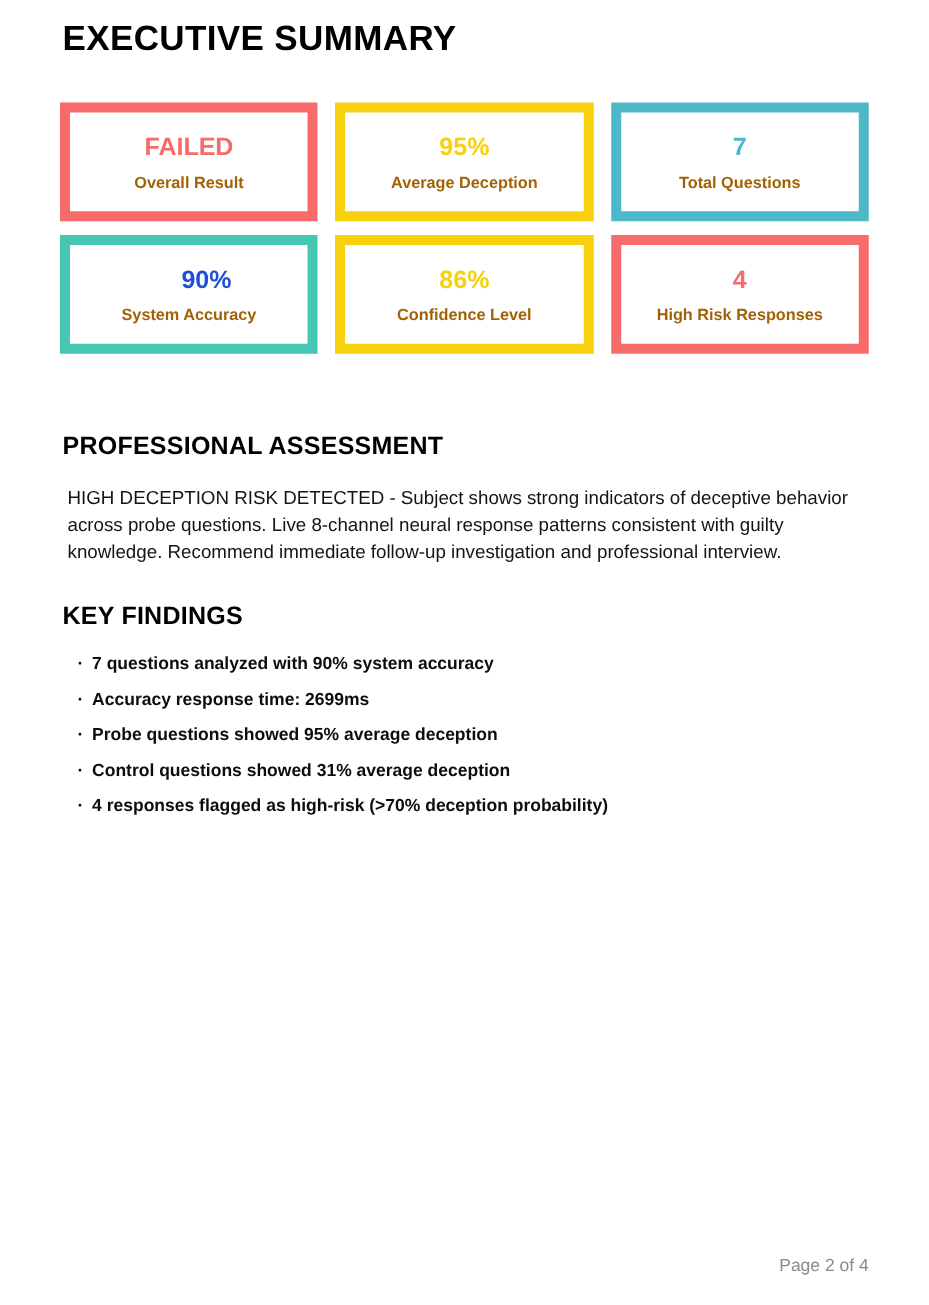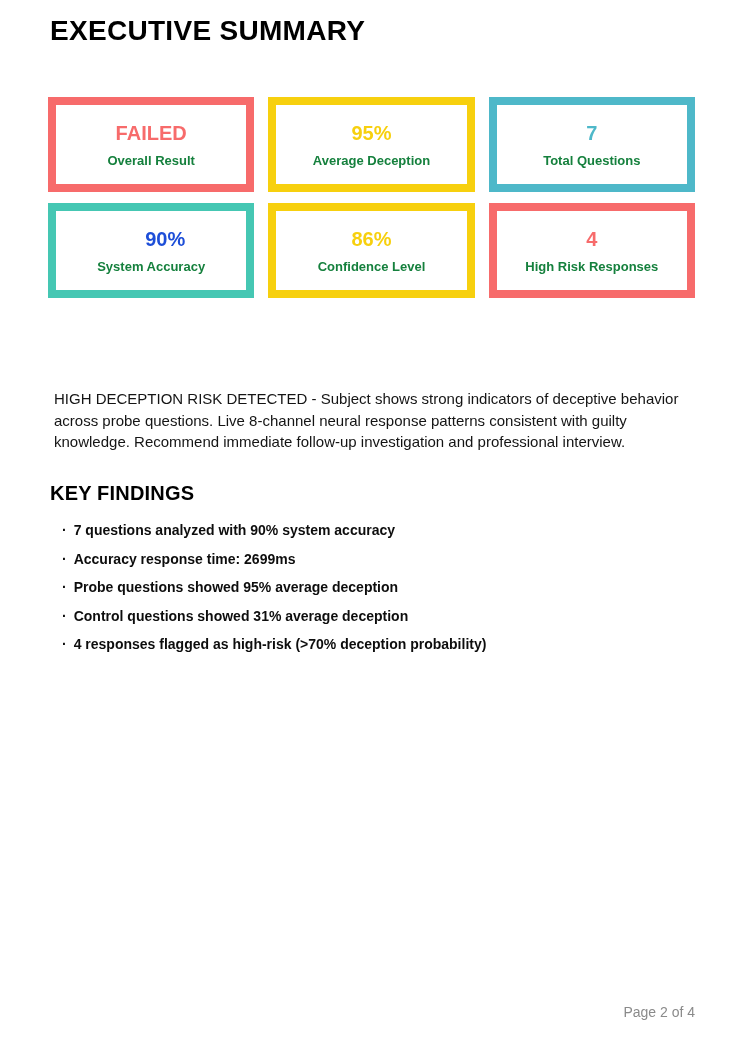--- a/index.html
+++ b/index.html
@@ -23,21 +23,21 @@
     margin: 0;
     font-size: 28px;
     line-height: 34px;
     font-weight: bold;
     letter-spacing: 0.3px;
     color: #000000;
   }
   .cards-grid {
     position: absolute;
     left: 48px;
-    top: 97px;
+    top: 82px;
     width: 647px;
     display: grid;
     grid-template-columns: repeat(3, 1fr);
     column-gap: 14px;
     row-gap: 11px;
     border-radius: 21px;
   }
   .card {
     box-sizing: border-box;
     height: 95px;
@@ -52,21 +52,21 @@
   }
   .card-value {
     font-size: 20px;
     font-weight: bold;
     line-height: 22px;
   }
   .card-label {
     font-size: 13px;
     font-weight: bold;
     line-height: 15px;
-    color: #15803d;
+    color: #a16207;
   }
   .section-heading {
     position: absolute;
     left: 50px;
     margin: 0;
     font-size: 20px;
     line-height: 24px;
     font-weight: bold;
     letter-spacing: 0.2px;
     color: #000000;
@@ -143,20 +143,21 @@
       <div class="card" style="border-color: rgb(247, 208, 14);">
         <div class="card-value" style="color: rgb(247, 208, 14);">86%</div>
         <div class="card-label">Confidence Level</div>
       </div>
       <div class="card" style="border-color: rgb(247, 107, 107);">
         <div class="card-value" style="color: rgb(247, 107, 107);">4</div>
         <div class="card-label">High Risk Responses</div>
       </div>
     </div>
 
+  <h2 class="section-heading assessment-heading">PROFESSIONAL ASSESSMENT</h2>
 
   <p class="assessment-body">HIGH DECEPTION RISK DETECTED - Subject shows strong indicators of deceptive behavior across probe questions. Live 8-channel neural response patterns consistent with guilty knowledge. Recommend immediate follow-up investigation and professional interview.</p>
 
   <h2 class="section-heading findings-heading">KEY FINDINGS</h2>
 
   <ul class="findings-list">
       <li class="finding-item">
         <span class="finding-bullet">·</span>
         <span>7 questions analyzed with 90% system accuracy</span>
       </li>

